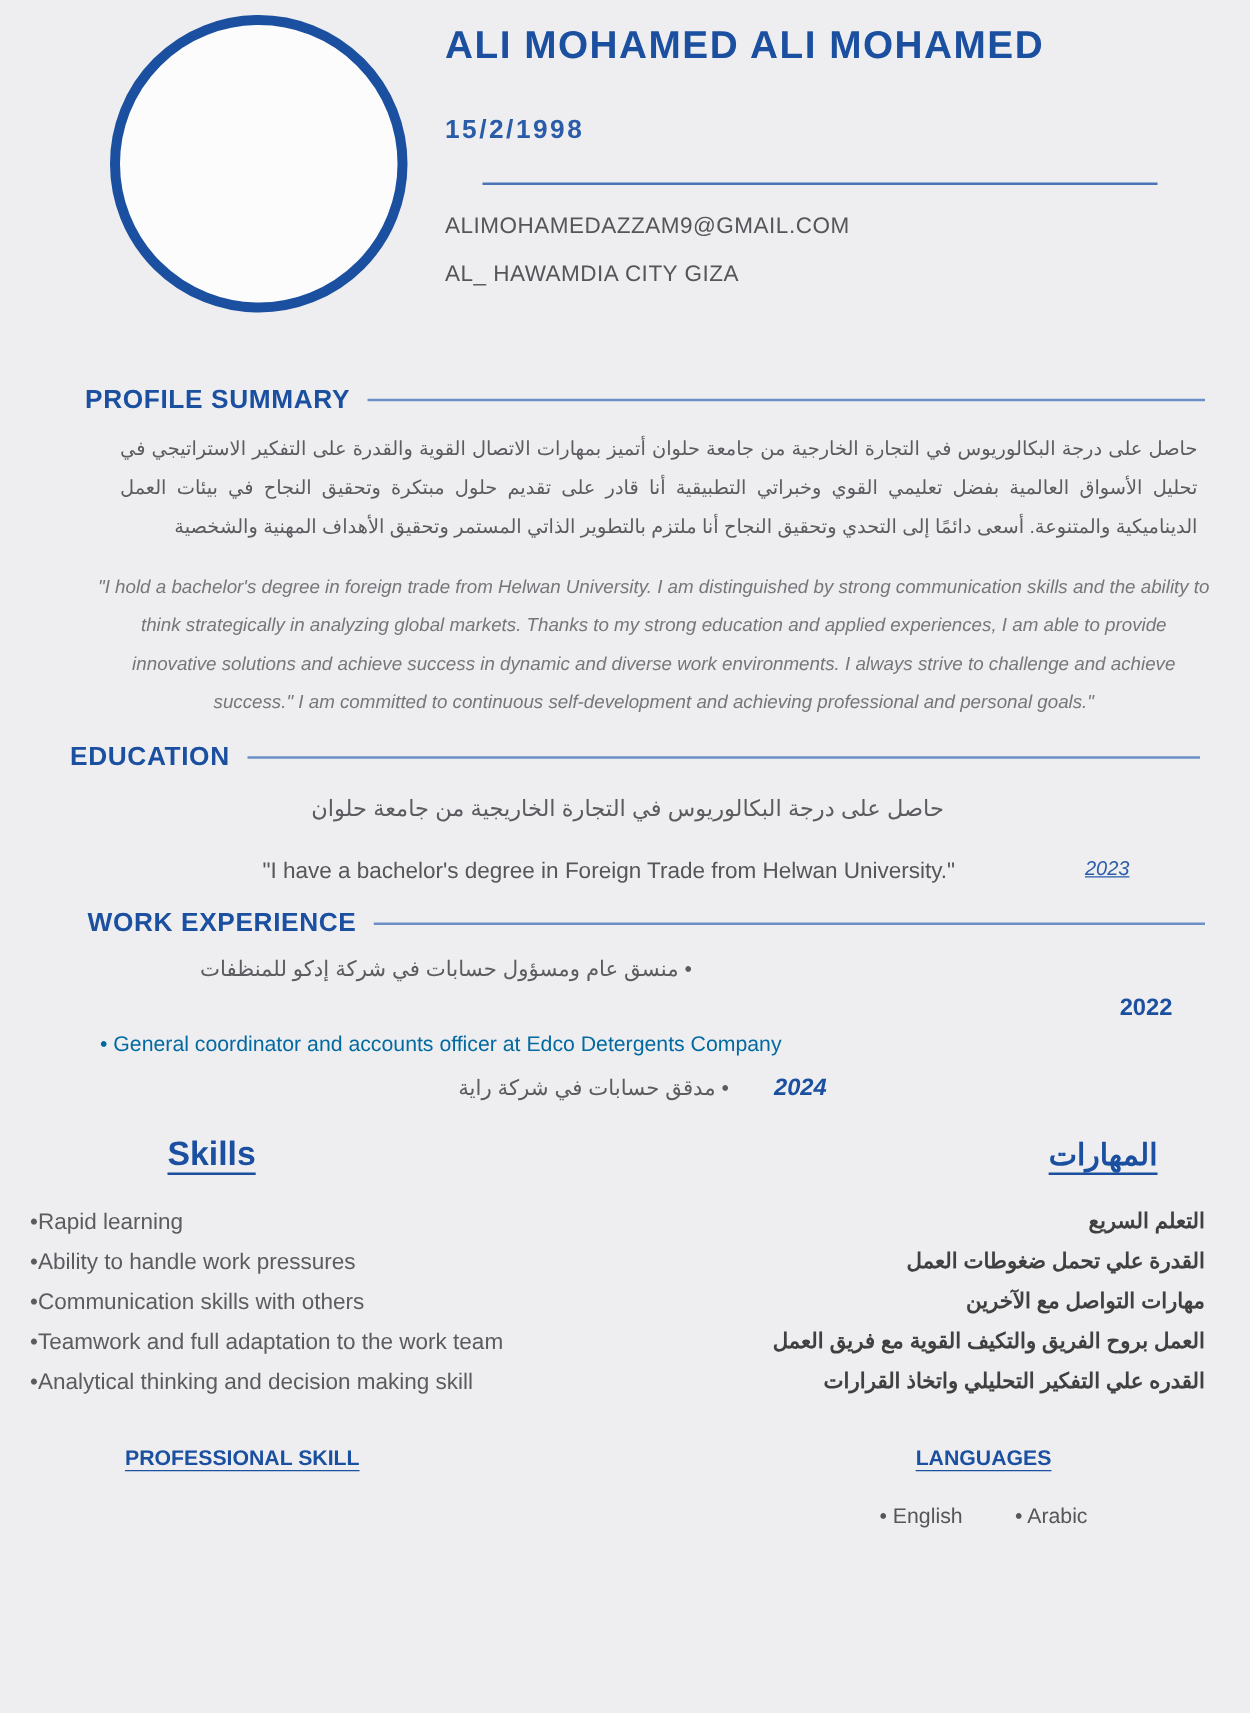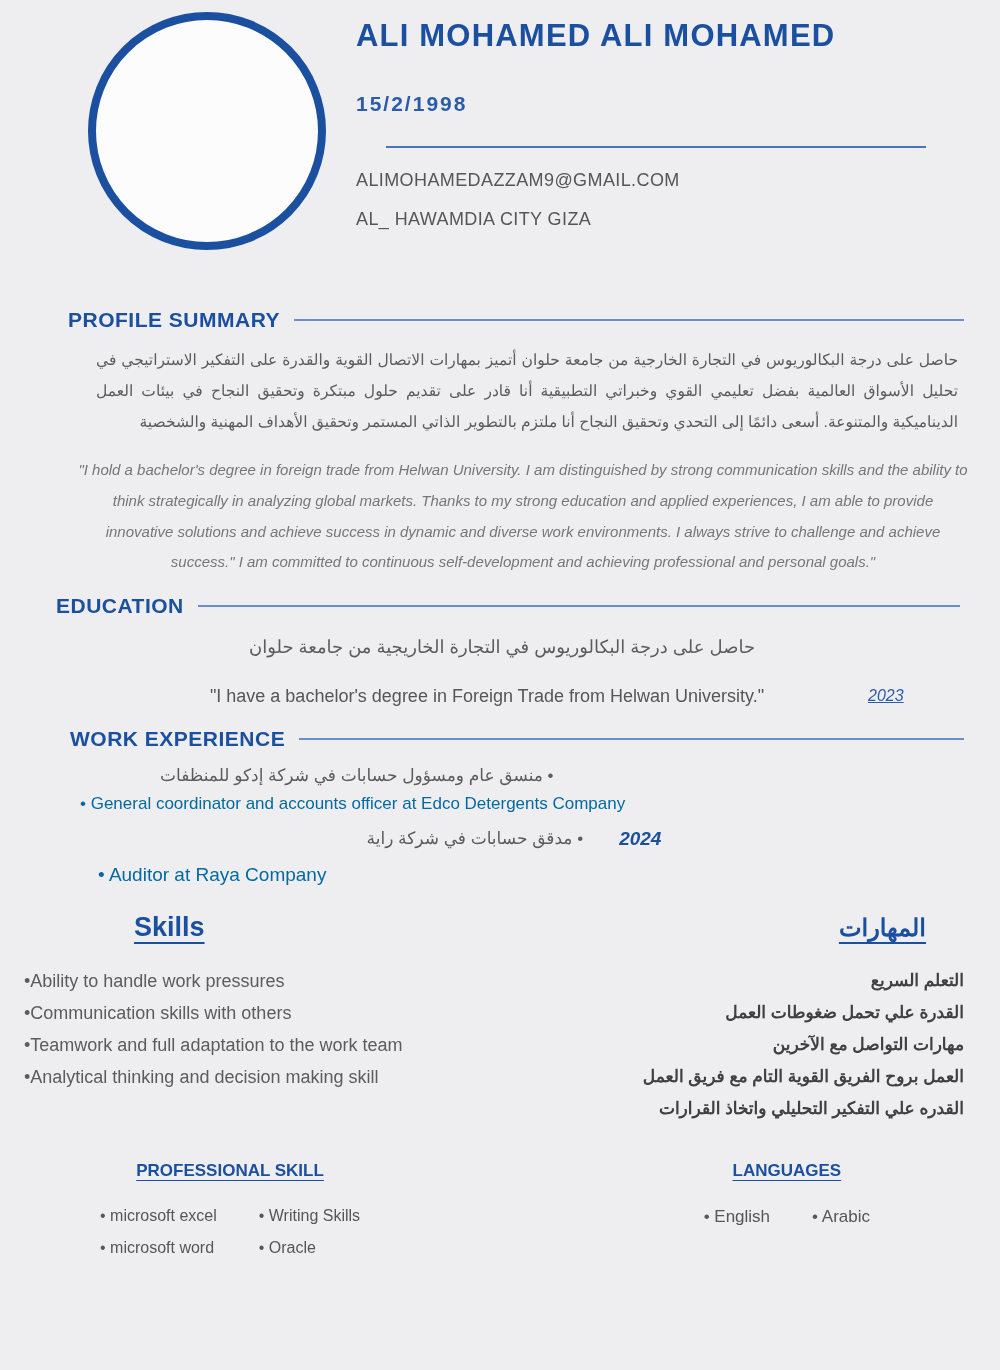--- a/index.html
+++ b/index.html
@@ -278,64 +278,55 @@
   </div>
 </div>
 
 <div class="work-sec">
   <div class="sec-head">
     <span class="title">WORK EXPERIENCE</span>
     <span class="rule"></span>
   </div>
 
   <div class="work-ar-row">• منسق عام ومسؤول حسابات في شركة إدكو للمنظفات</div>
+  <div class="work-year-right">2022</div>
   <div class="work-en-row">• General coordinator and accounts officer at Edco Detergents Company</div>
 
   <div class="work-ar-row second">
     <span class="work-year-inline">2024</span>
     <span>• مدقق حسابات في شركة راية</span>
   </div>
-  <div class="work-en-row indent2">• Auditor at Raya Company</div>
 </div>
 
 <div class="skills-sec">
   <div class="skills-heads">
     <span class="sk-title">Skills</span>
     <span class="sk-title ar">المهارات</span>
   </div>
   <div class="skills-body">
     <div class="skills-en">
+      <div class="row">•Rapid learning</div>
       <div class="row">•Ability to handle work pressures</div>
       <div class="row">•Communication skills with others</div>
       <div class="row">•Teamwork and full adaptation to the work team</div>
       <div class="row">•Analytical thinking and decision making skill</div>
     </div>
     <div class="skills-ar">
       <div class="row">التعلم السريع</div>
       <div class="row">القدرة علي تحمل ضغوطات العمل</div>
       <div class="row">مهارات التواصل مع الآخرين</div>
-      <div class="row">العمل بروح الفريق القوية التام مع فريق العمل</div>
+      <div class="row">العمل بروح الفريق والتكيف القوية مع فريق العمل</div>
       <div class="row">القدره علي التفكير التحليلي واتخاذ القرارات</div>
     </div>
   </div>
 </div>
 
 <div class="bottom-sec">
   <div class="bot-col">
     <div class="bot-title">PROFESSIONAL SKILL</div>
-    <div class="bot-items">
-      <div class="col">
-        <div class="item">• microsoft excel</div>
-        <div class="item">• microsoft word</div>
-      </div>
-      <div class="col">
-        <div class="item">• Writing Skills</div>
-        <div class="item">• Oracle</div>
-      </div>
-    </div>
   </div>
 
   <div class="bot-col">
     <div class="bot-title">LANGUAGES</div>
     <div class="bot-items">
       <div class="item lang">• English</div>
       <div class="item lang">• Arabic</div>
     </div>
   </div>
 </div>

